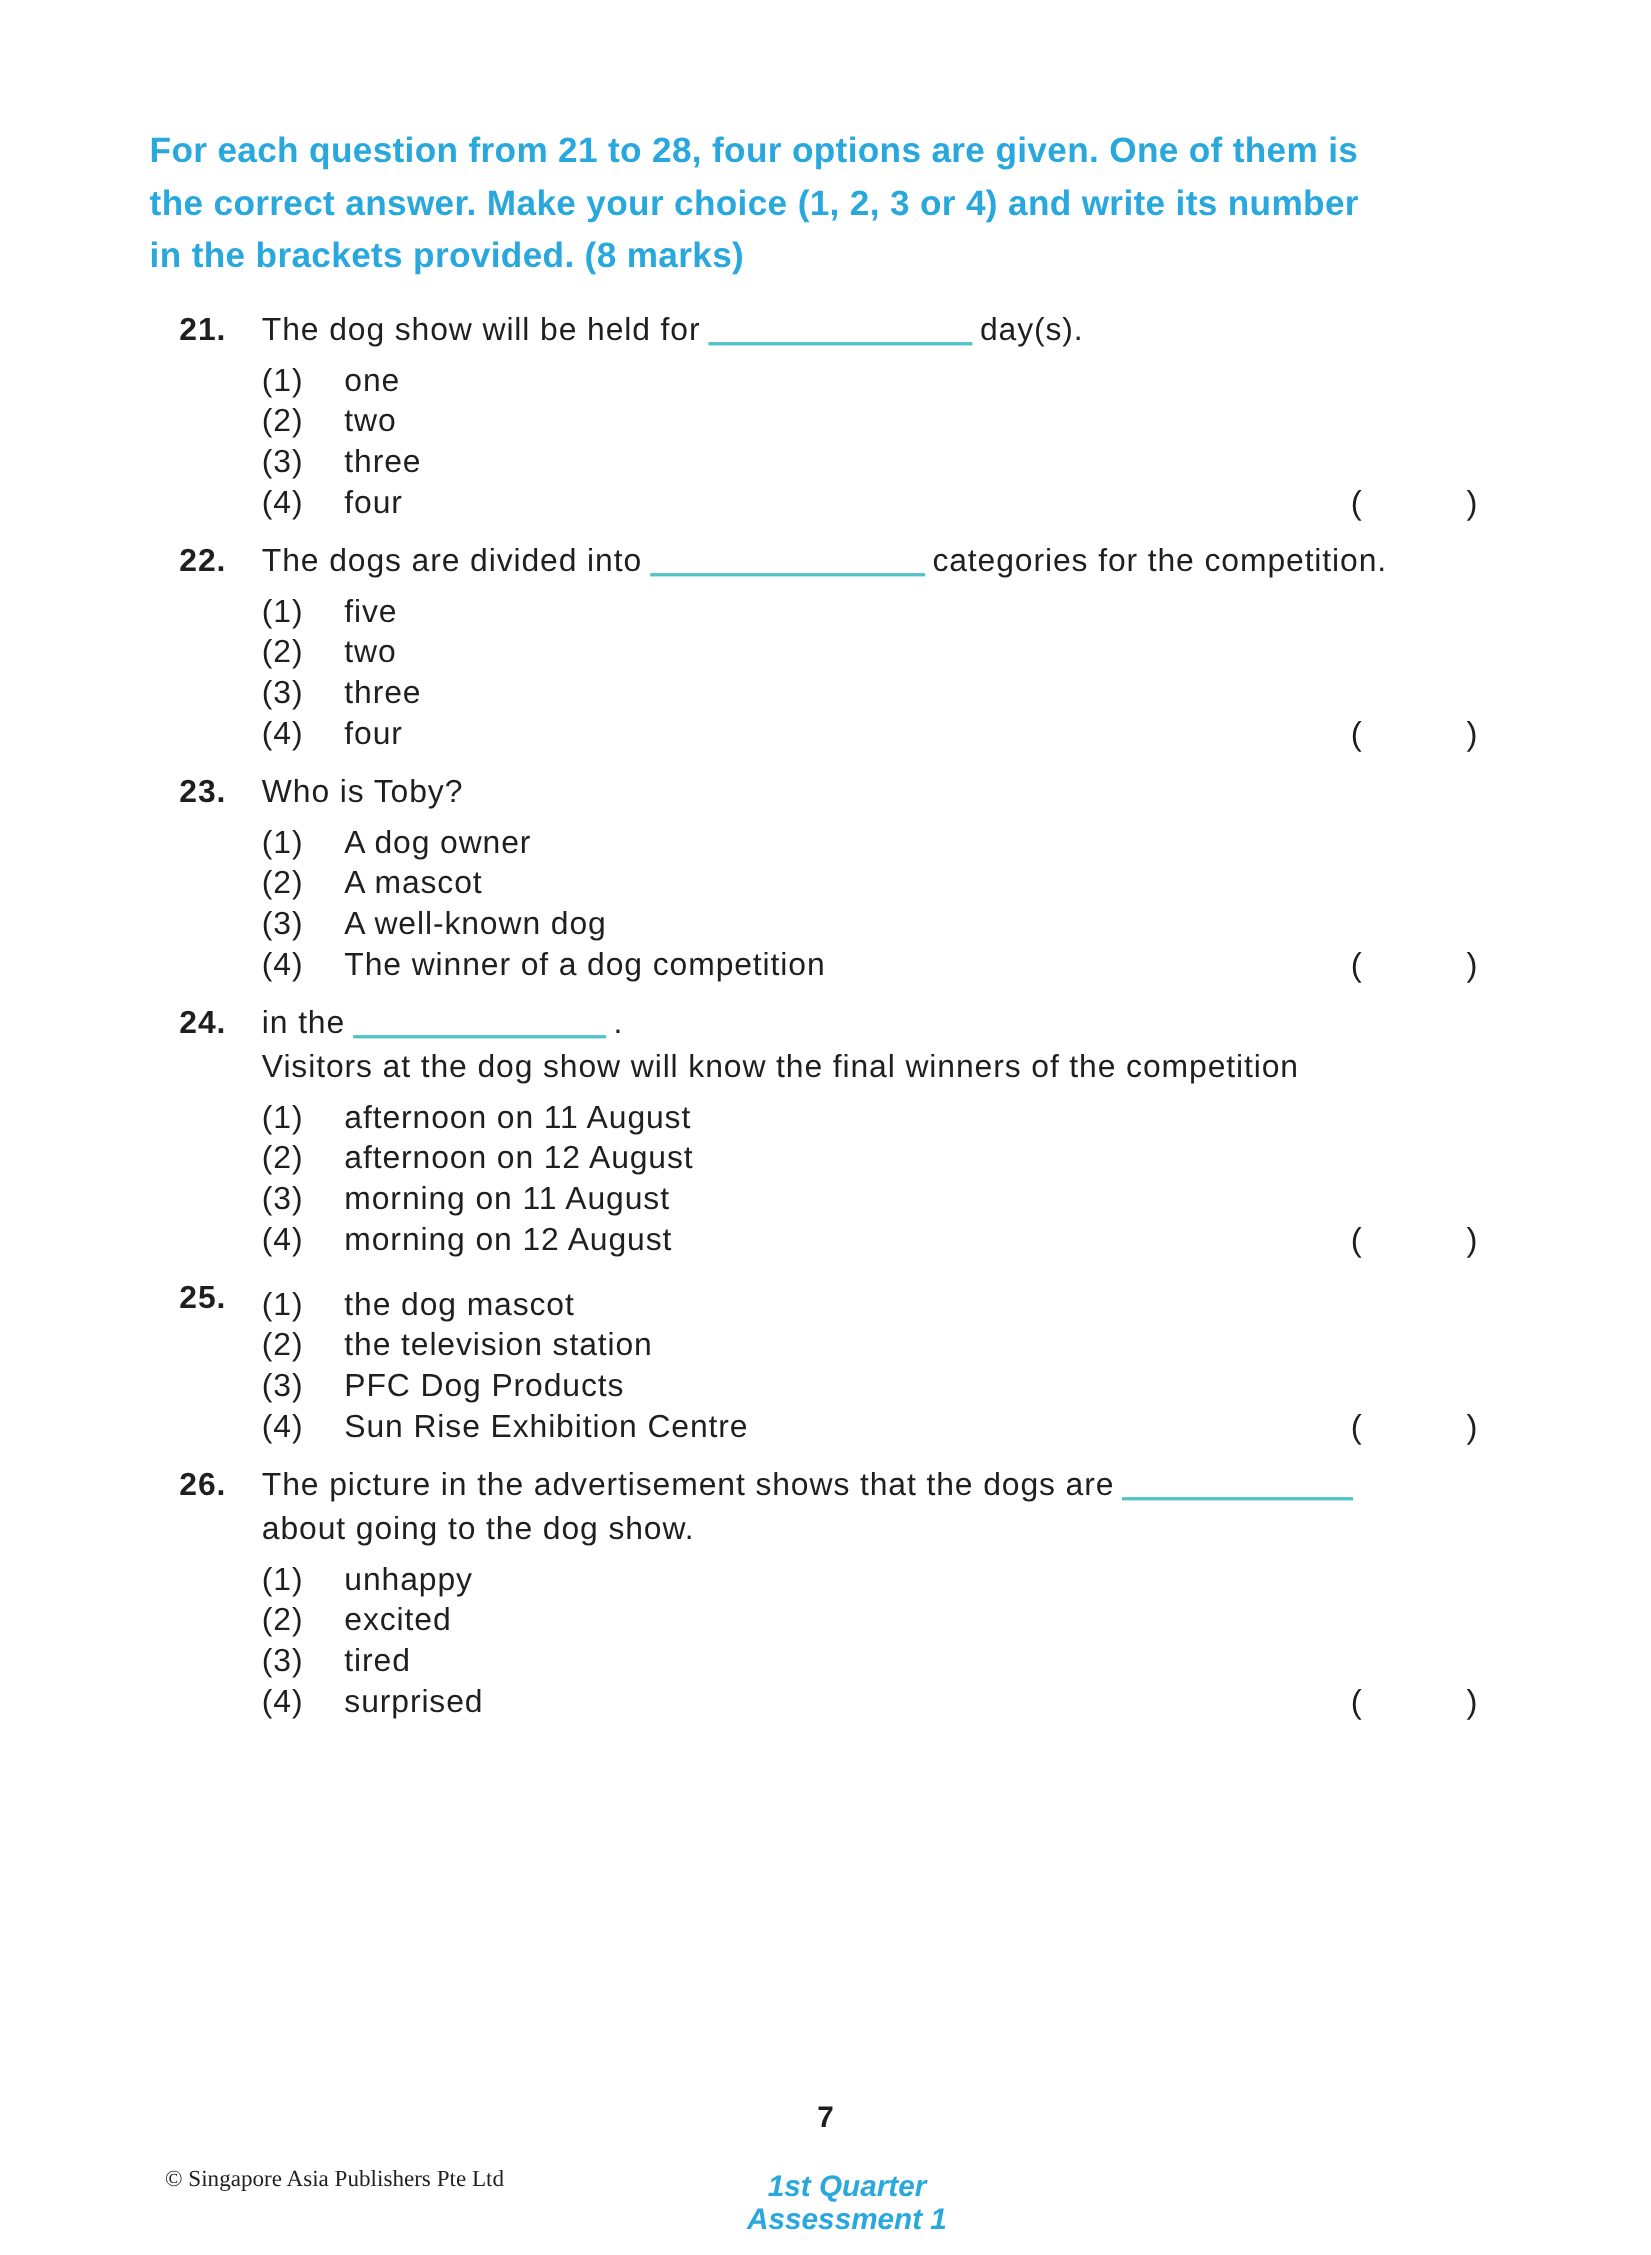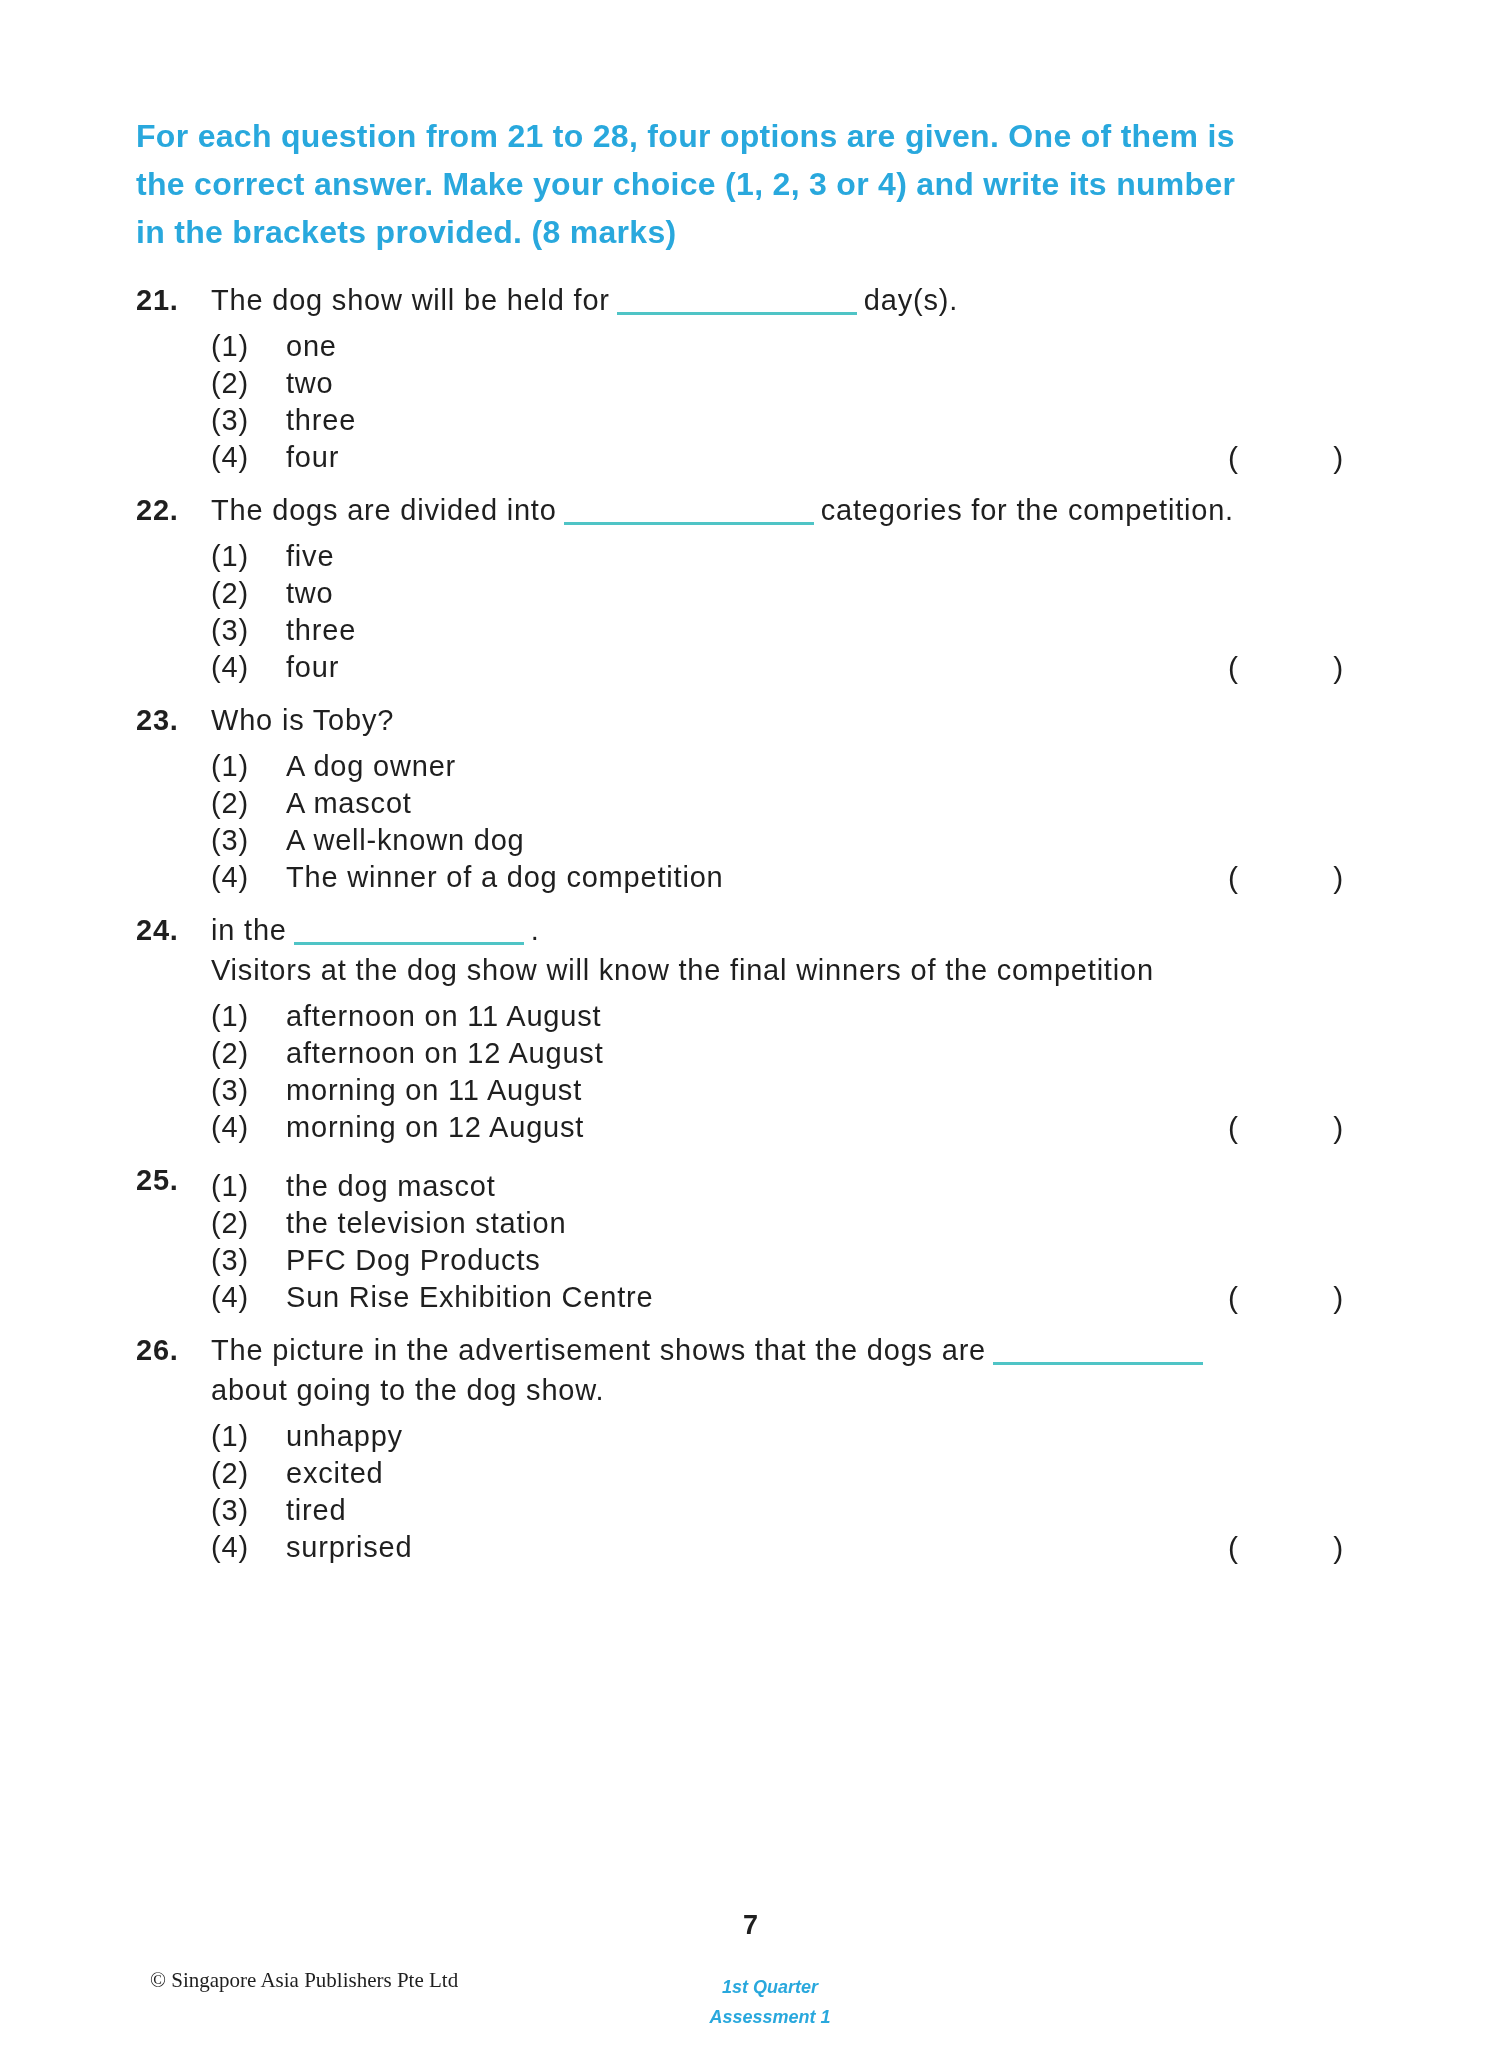--- a/index.html
+++ b/index.html
@@ -25,20 +25,21 @@
     line-height: 48px;
     letter-spacing: 0.3px;
     margin-bottom: 24px;
   }
   .instr-line { white-space: nowrap; }
   .question {
     display: flex;
     font-size: 29px;
     letter-spacing: 0.8px;
     margin-bottom: 14px;
+    margin-left: 27px;
   }
   .qnum {
     width: 75px;
     flex-shrink: 0;
     font-weight: bold;
     line-height: 40px;
   }
   .qbody { flex: 1; min-width: 0; }
   .qtext { line-height: 40px; }
   .options { margin-top: 8px; }
@@ -90,21 +91,21 @@
   .footer-left sup { font-size: 0.62em; }
   .footer-right {
     position: absolute;
     top: 1972px;
     left: 650px;
     width: 240px;
     text-align: center;
     color: var(--accent, #29a8dd);
     font-weight: bold;
     font-style: italic;
-    font-size: 18px;
+    font-size: 27px;
     line-height: 30px;
   }
 </style>
 </head>
 <body>
 
 <div class="content">
 
   <div class="instructions">
     <div class="instr-line">For each question from 21 to 28, four options are given. One of them is</div>

